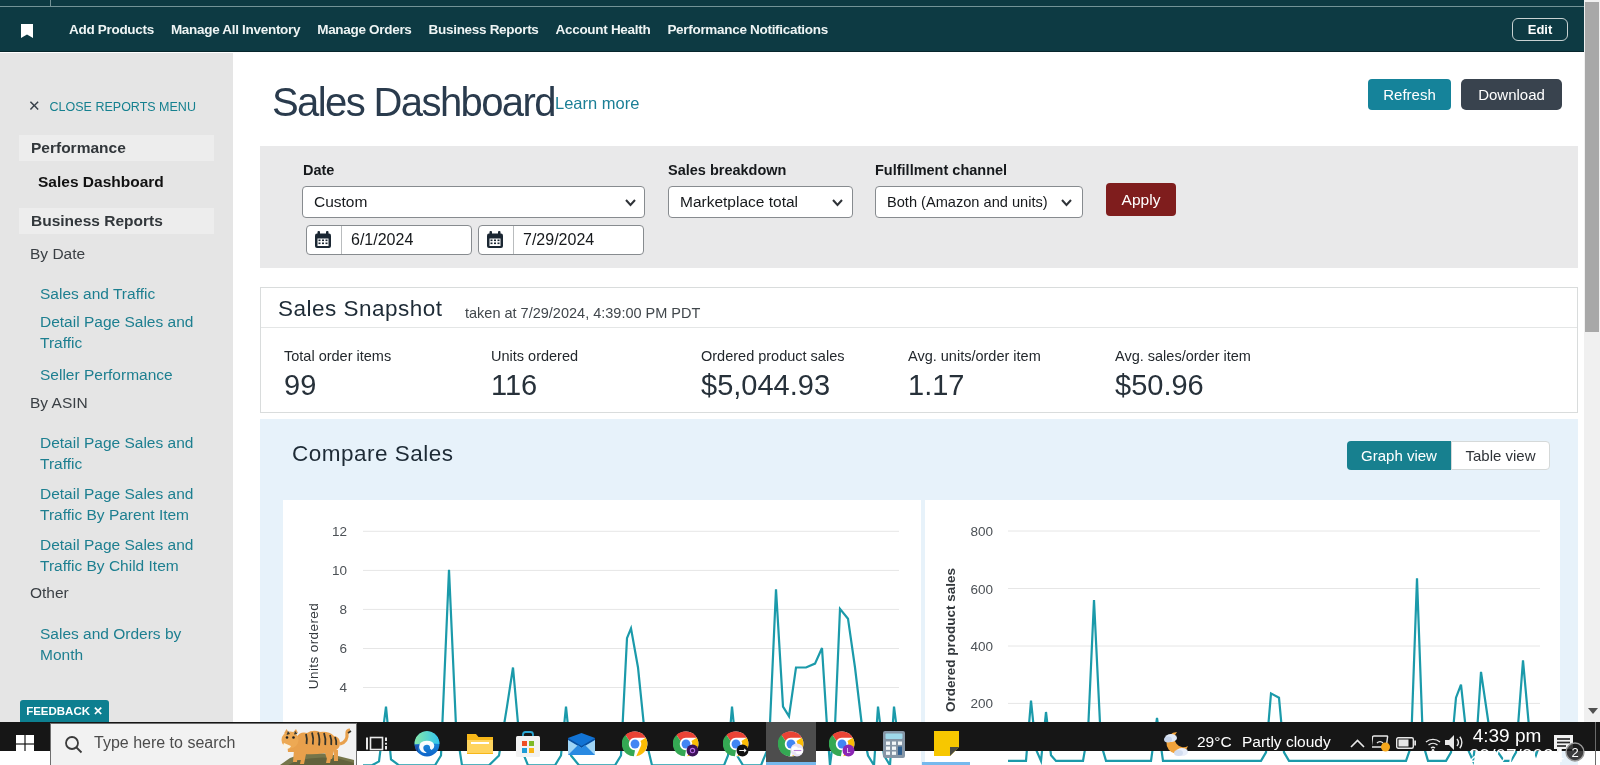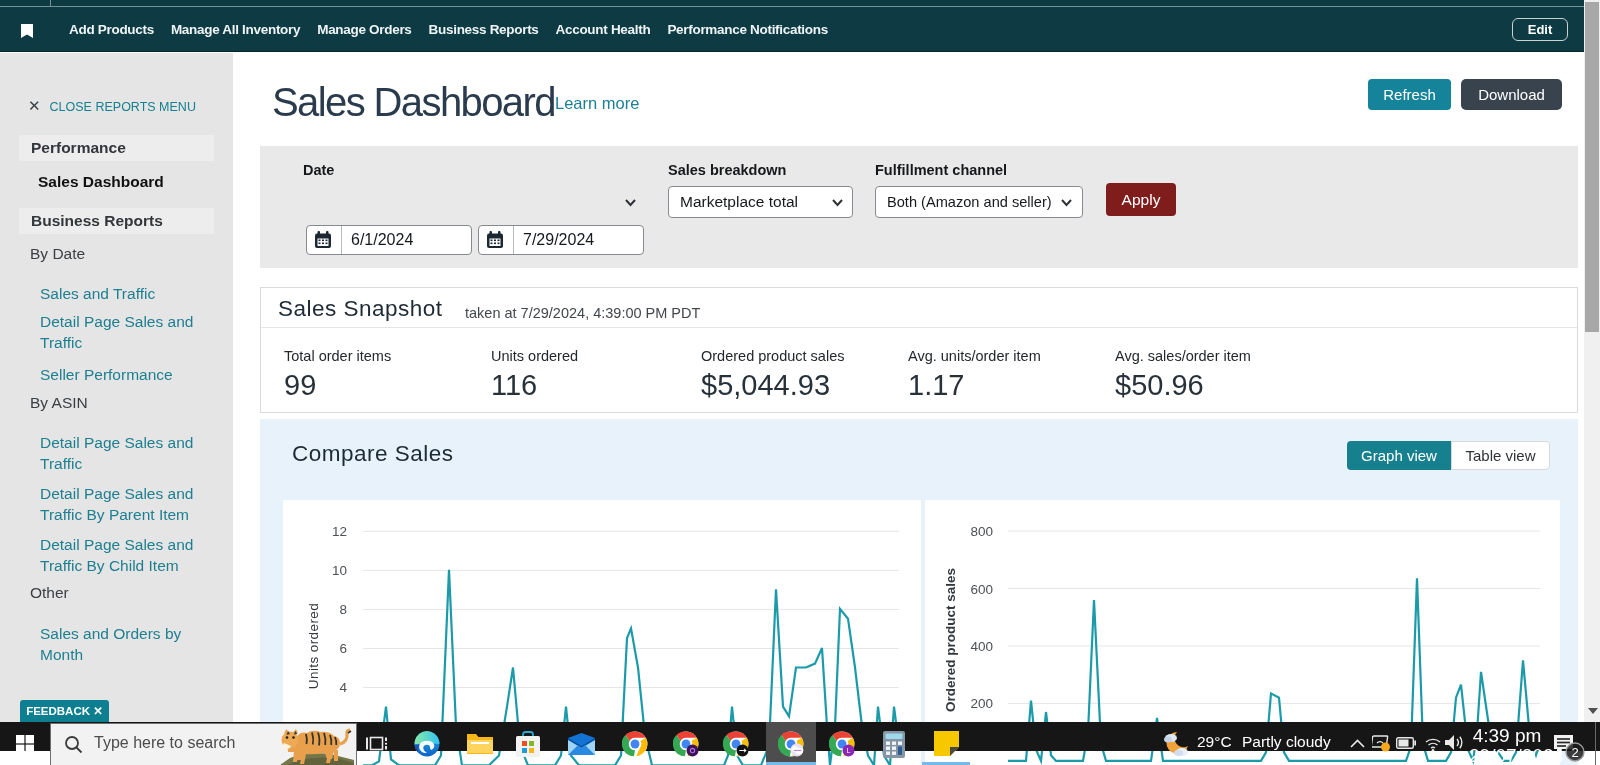--- a/index.html
+++ b/index.html
@@ -110,20 +110,21 @@
     <div class="feedback">FEEDBACK ✕</div>
   </div>
 
   <div class="h1">Sales Dashboard</div>
   <div class="learnmore">Learn more</div>
   <div class="btn-refresh">Refresh</div>
   <div class="btn-download">Download</div>
 
   <div class="filter">
     <div class="flabel" style="left:43px;top:16px;">Date</div>
+    <div class="fselect" style="left:42px;top:40px;width:343px;">Custom</div>
     <svg class="chev" style="left:365px;top:51px;" viewBox="0 0 11 11">
         <path d="M1 3 L5.5 8 L10 3" fill="none" stroke="#2f3338" stroke-width="2"></path>
       </svg>
     <div class="dinput" style="left:46px;width:166px;">
       <span class="dv"></span>
       <svg class="cal" width="18" height="18" viewBox="0 0 18 18">
           <rect x="1" y="2.5" width="16" height="14.5" rx="2" fill="#1b2733"></rect>
           <rect x="3.5" y="7.5" width="11" height="7.5" fill="#fff"></rect>
           <g fill="#1b2733">
             <rect x="4.5" y="8.5" width="2" height="1.6"></rect>
@@ -155,21 +156,21 @@
           <rect x="12" y="0" width="2.5" height="4" rx="1" fill="#1b2733"></rect>
         </svg>
       <span style="position:absolute;left:44px;">7/29/2024</span>
     </div>
     <div class="flabel" style="left:408px;top:16px;">Sales breakdown</div>
     <div class="fselect" style="left:408px;top:40px;width:185px;">Marketplace total</div>
     <svg class="chev" style="left:572px;top:51px;" viewBox="0 0 11 11">
         <path d="M1 3 L5.5 8 L10 3" fill="none" stroke="#2f3338" stroke-width="2"></path>
       </svg>
     <div class="flabel" style="left:615px;top:16px;">Fulfillment channel</div>
-    <div class="fselect" style="left:615px;top:40px;width:208px;font-size:14.6px;">Both (Amazon and seller)</div>
+    <div class="fselect" style="left:615px;top:40px;width:208px;font-size:14.6px;">Both (Amazon and units)</div>
     <svg class="chev" style="left:801px;top:51px;" viewBox="0 0 11 11">
         <path d="M1 3 L5.5 8 L10 3" fill="none" stroke="#2f3338" stroke-width="2"></path>
       </svg>
   </div>
   <div class="btn-apply">Apply</div>
 
   <div class="snapshot">
     <div class="snaphead">Sales Snapshot</div>
     <div class="snaptime">taken at 7/29/2024, 4:39:00 PM PDT</div>
     <div class="snapdiv"></div>

